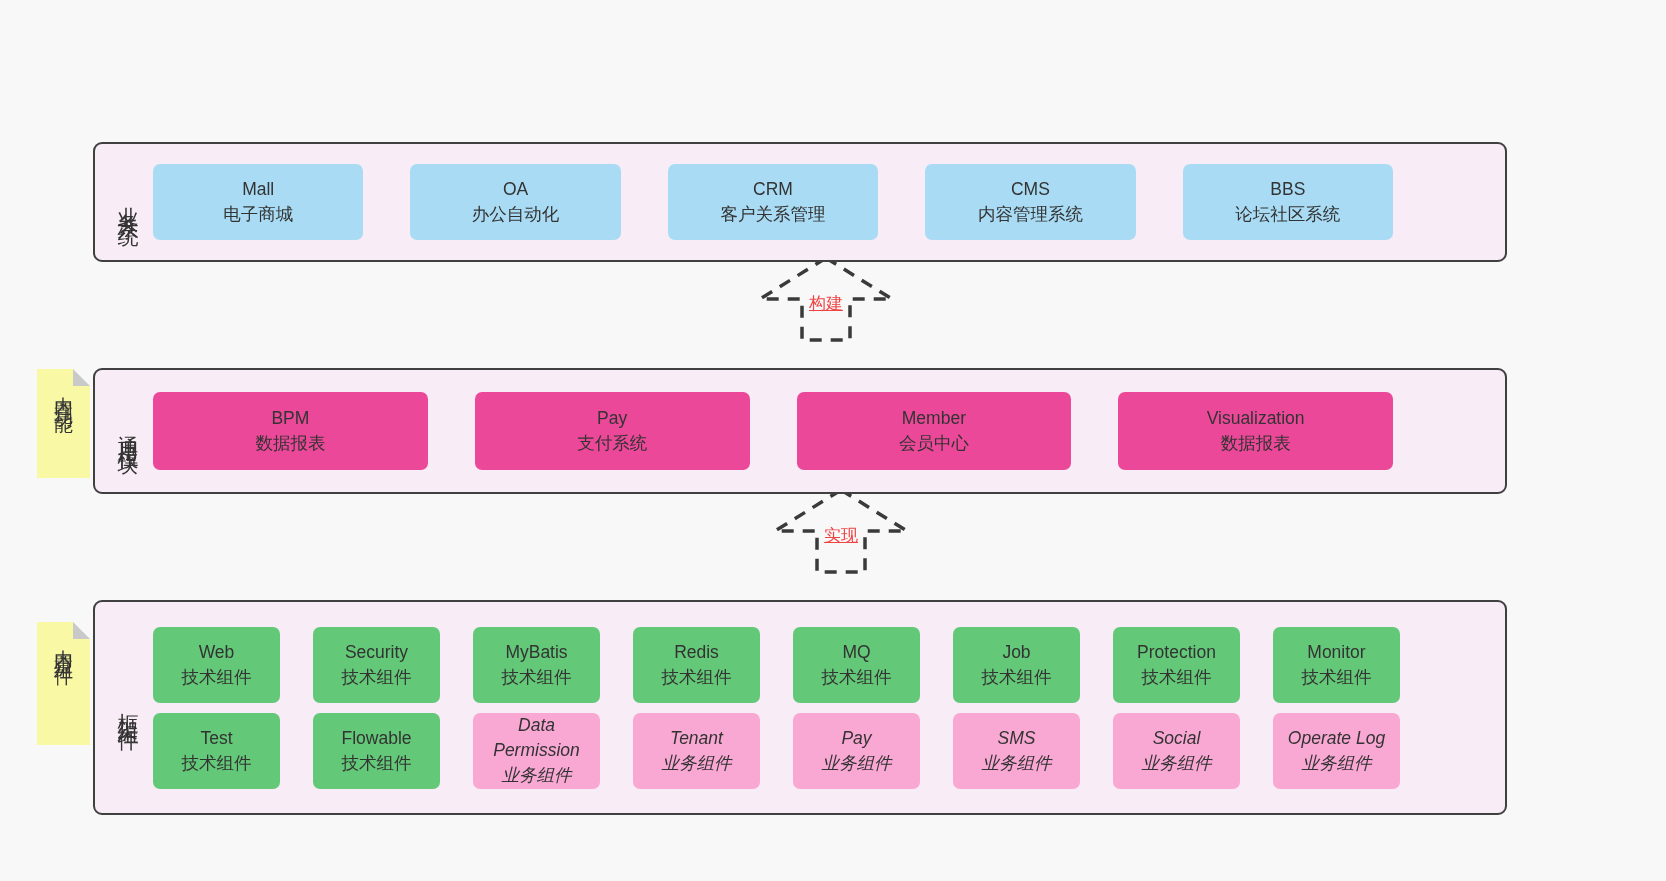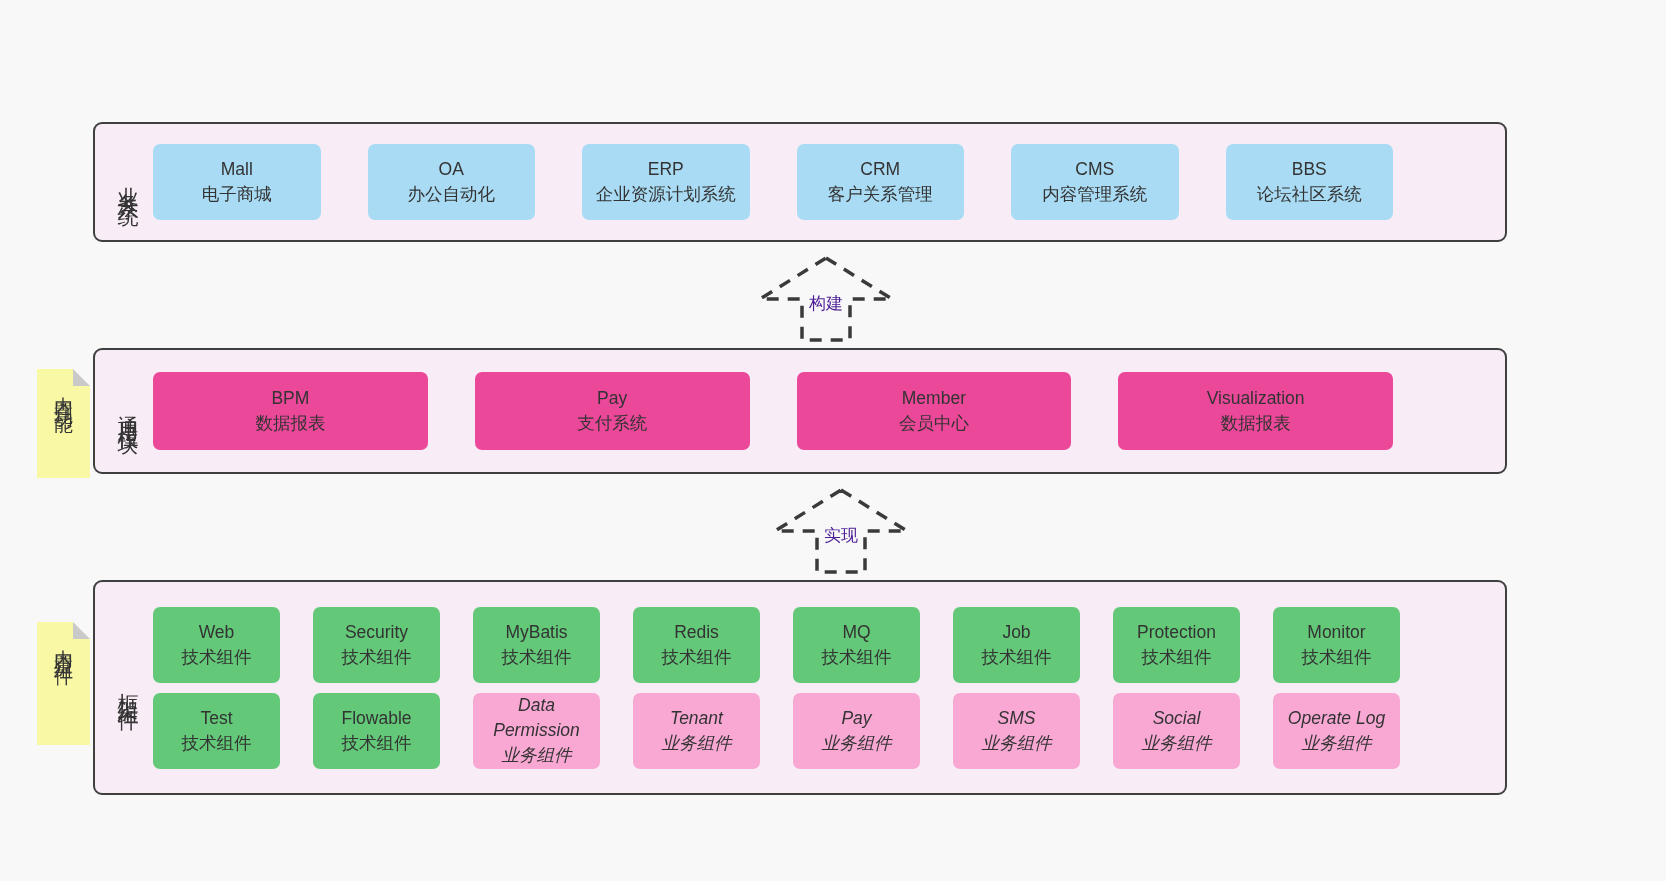--- a/index.html
+++ b/index.html
@@ -16,20 +16,21 @@
   .layer {
     position: absolute;
     left: 93px;
     width: 1414px;
     background: #f8edf6;
     border: 2px solid #404040;
     border-radius: 9px;
     display: flex;
     align-items: center;
     z-index: 2;
+    margin-top: 20px;
   }
   #layer-business   { top: 122px; height: 120px; }
   #layer-modules    { top: 348px; height: 126px; }
   #layer-components { top: 580px; height: 215px; }
   .layer-label {
     width: 46px;
     margin-left: 10px;
     flex: 0 0 auto;
     writing-mode: vertical-rl;
     text-orientation: upright;
@@ -112,43 +113,40 @@
   #arrow-implement { left: 770px; top: 487px; }
   .arrow svg { display: block; width: 100%; height: 100%; }
   .arrow-label {
     position: absolute;
     left: 50%;
     top: 36px;
     transform: translateX(-50%);
     background: #f8f8f8;
     padding: 1px 4px;
     font-size: 17px;
-    color: #4c1d95;
+    color: #ef4444;
     white-space: nowrap;
+    text-decoration: underline;
   }
 </style>
 </head>
 <body>
 
 <div id="stage">
 
   <div class="layer" id="layer-business">
     <div class="layer-label">业务系统</div>
     <div class="boxes-row">
       <div class="box b-blue">
         <span>Mall</span>
         <span>电子商城</span>
       </div>
       <div class="box b-blue">
         <span>OA</span>
         <span>办公自动化</span>
-      </div>
-      <div class="box b-blue">
-        <span>ERP</span>
-        <span>企业资源计划系统</span>
       </div>
       <div class="box b-blue">
         <span>CRM</span>
         <span>客户关系管理</span>
       </div>
       <div class="box b-blue">
         <span>CMS</span>
         <span>内容管理系统</span>
       </div>
       <div class="box b-blue">

